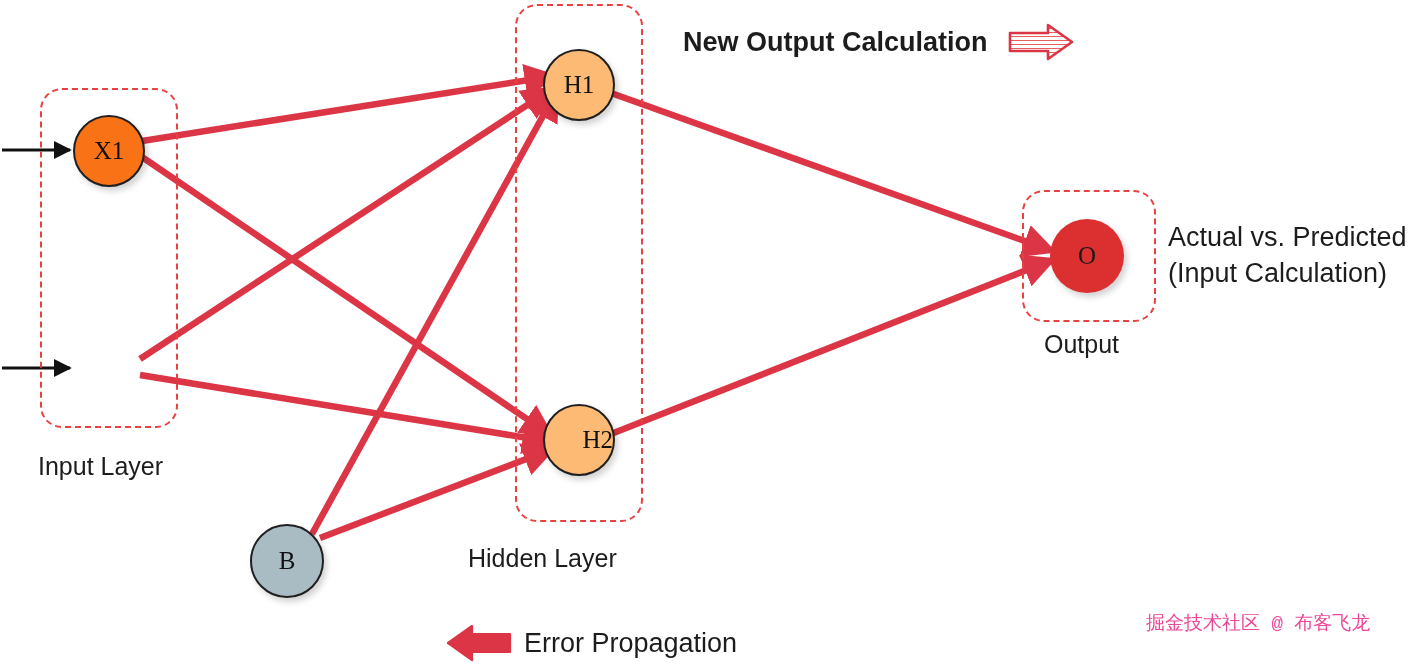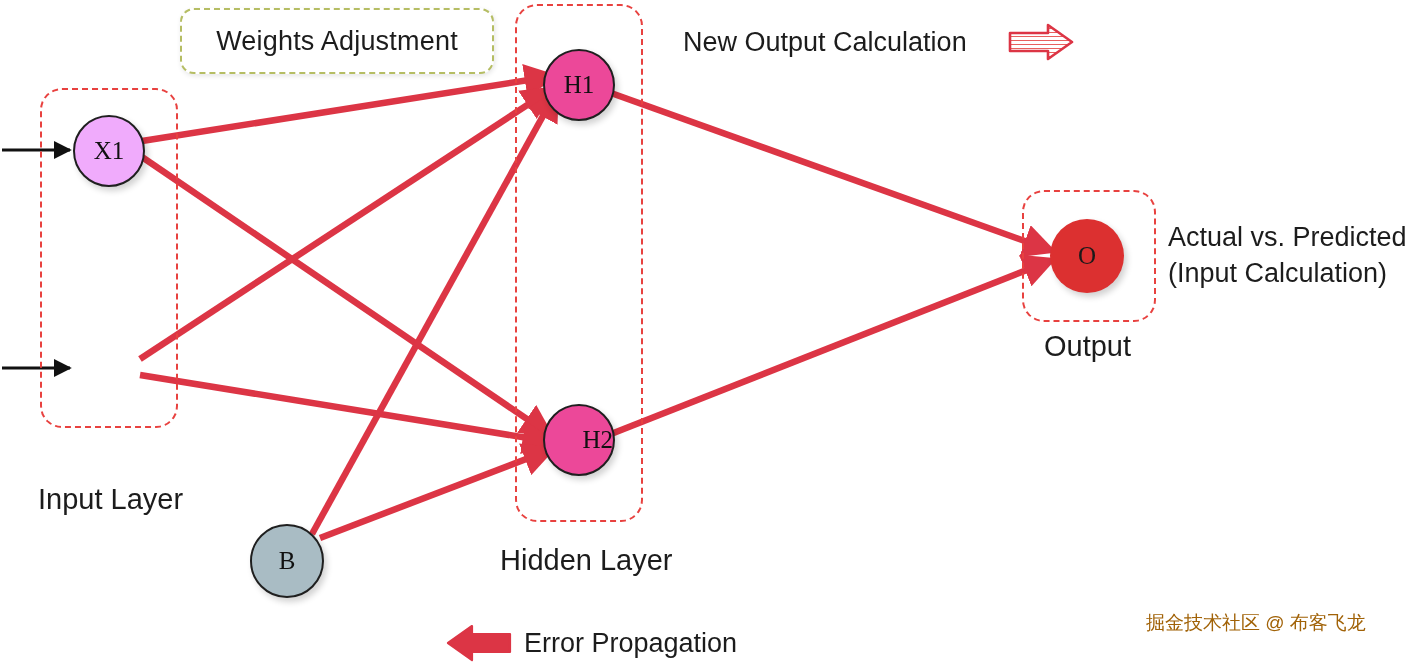--- a/index.html
+++ b/index.html
@@ -32,27 +32,27 @@
     justify-content: center;
     font-family: "Liberation Serif", serif;
     font-size: 25px;
     color: #111111;
     box-shadow: 3px 4px 6px rgba(0,0,0,0.18);
     z-index: 5;
     user-select: none;
   }
   .node-input {
     width: 68px; height: 68px;
-    background: #f0abfc;
+    background: #f97316;
     border: 2.5px solid #1f1f1f;
     align-items: center;
   }
   .node-hidden {
     width: 68px; height: 68px;
-    background: #ec4899;
+    background: #fdba74;
     border: 2.5px solid #1f1f1f;
   }
   .node-bias {
     width: 70px; height: 70px;
     background: #a9bcc4;
     border: 2.5px solid #1f1f1f;
   }
   .node-output {
     width: 74px; height: 74px;
     background: #dc3030;
@@ -89,32 +89,32 @@
   }
 
   
   .label {
     position: absolute;
     color: #1c1c1c;
     white-space: nowrap;
     z-index: 6;
     user-select: none;
   }
-  .label-layer   { font-size: 29px; }
+  .label-layer   { font-size: 25px; }
   .label-heading { font-size: 27px; }
   .label-side    { font-size: 27px; line-height: 1.32; text-align: left; white-space: normal; }
   .label-legend  { font-size: 27px; }
 
   .watermark {
     position: absolute;
     font-size: 19px;
-    color: #a16207;
+    color: #ec4899;
     white-space: nowrap;
     z-index: 6;
-    font-family: Liberation Sans, sans-serif;
+    font-family: Liberation Mono, monospace;
     user-select: none;
   }
 </style>
 </head>
 <body>
 
 <div id="stage">
 
   <svg id="net-svg" viewBox="0 0 1425 665">
     <defs>
@@ -150,23 +150,20 @@
 
     <g>
       <path d="M510,634 L472,634 L472,626 L448,643 L472,660 L472,652 L510,652 Z" fill="#dc3545" stroke="#dc3545" stroke-width="2.2" stroke-linejoin="round"></path>
     </g>
   </svg>
 
   <div class="layer-box" style="left:40px; top:88px; width:134px; height:336px;"></div>
   <div class="layer-box" style="left:515px; top:4px; width:124px; height:514px;"></div>
   <div class="layer-box" style="left:1022px; top:190px; width:130px; height:128px;"></div>
 
-  <div class="callout-box" style="left:180px; top:8px; width:310px; height:62px;">
-    <span class="callout-text">Weights Adjustment</span>
-  </div>
 
   <div class="node node-input" style="left:73px; top:115px;">
     <span>X1</span>
   </div>
 
 
   <div class="node node-hidden" style="left:543px; top:49px;">
     <span>H1</span>
   </div>
 
@@ -175,25 +172,25 @@
   </div>
 
   <div class="node node-bias" style="left:250px; top:524px;">
     <span>B</span>
   </div>
 
   <div class="node node-output" style="left:1050px; top:219px;">
     <span>O</span>
   </div>
 
-  <div class="label label-heading" style="left:683px; top:27px;">New Output Calculation</div>
-
-  <div class="label label-layer" style="left:38px; top:452px;margin-top:31px;">Input Layer</div>
-
-  <div class="label label-layer" style="left:500px; top:544px;">Hidden Layer</div>
+  <div class="label label-heading" style="left:683px; top:27px;font-weight:bold;">New Output Calculation</div>
+
+  <div class="label label-layer" style="left:38px; top:452px;">Input Layer</div>
+
+  <div class="label label-layer" style="left:468px; top:544px;">Hidden Layer</div>
 
   <div class="label label-layer" style="left:1044px; top:330px;">Output</div>
 
   <div class="label label-side" style="left:1168px; top:220px; width:256px;">
     <span>Actual vs. Predicted</span><br>
     <span>(Input Calculation)</span>
   </div>
 
   <div class="label label-legend" style="left:524px; top:628px;">Error Propagation</div>
 

